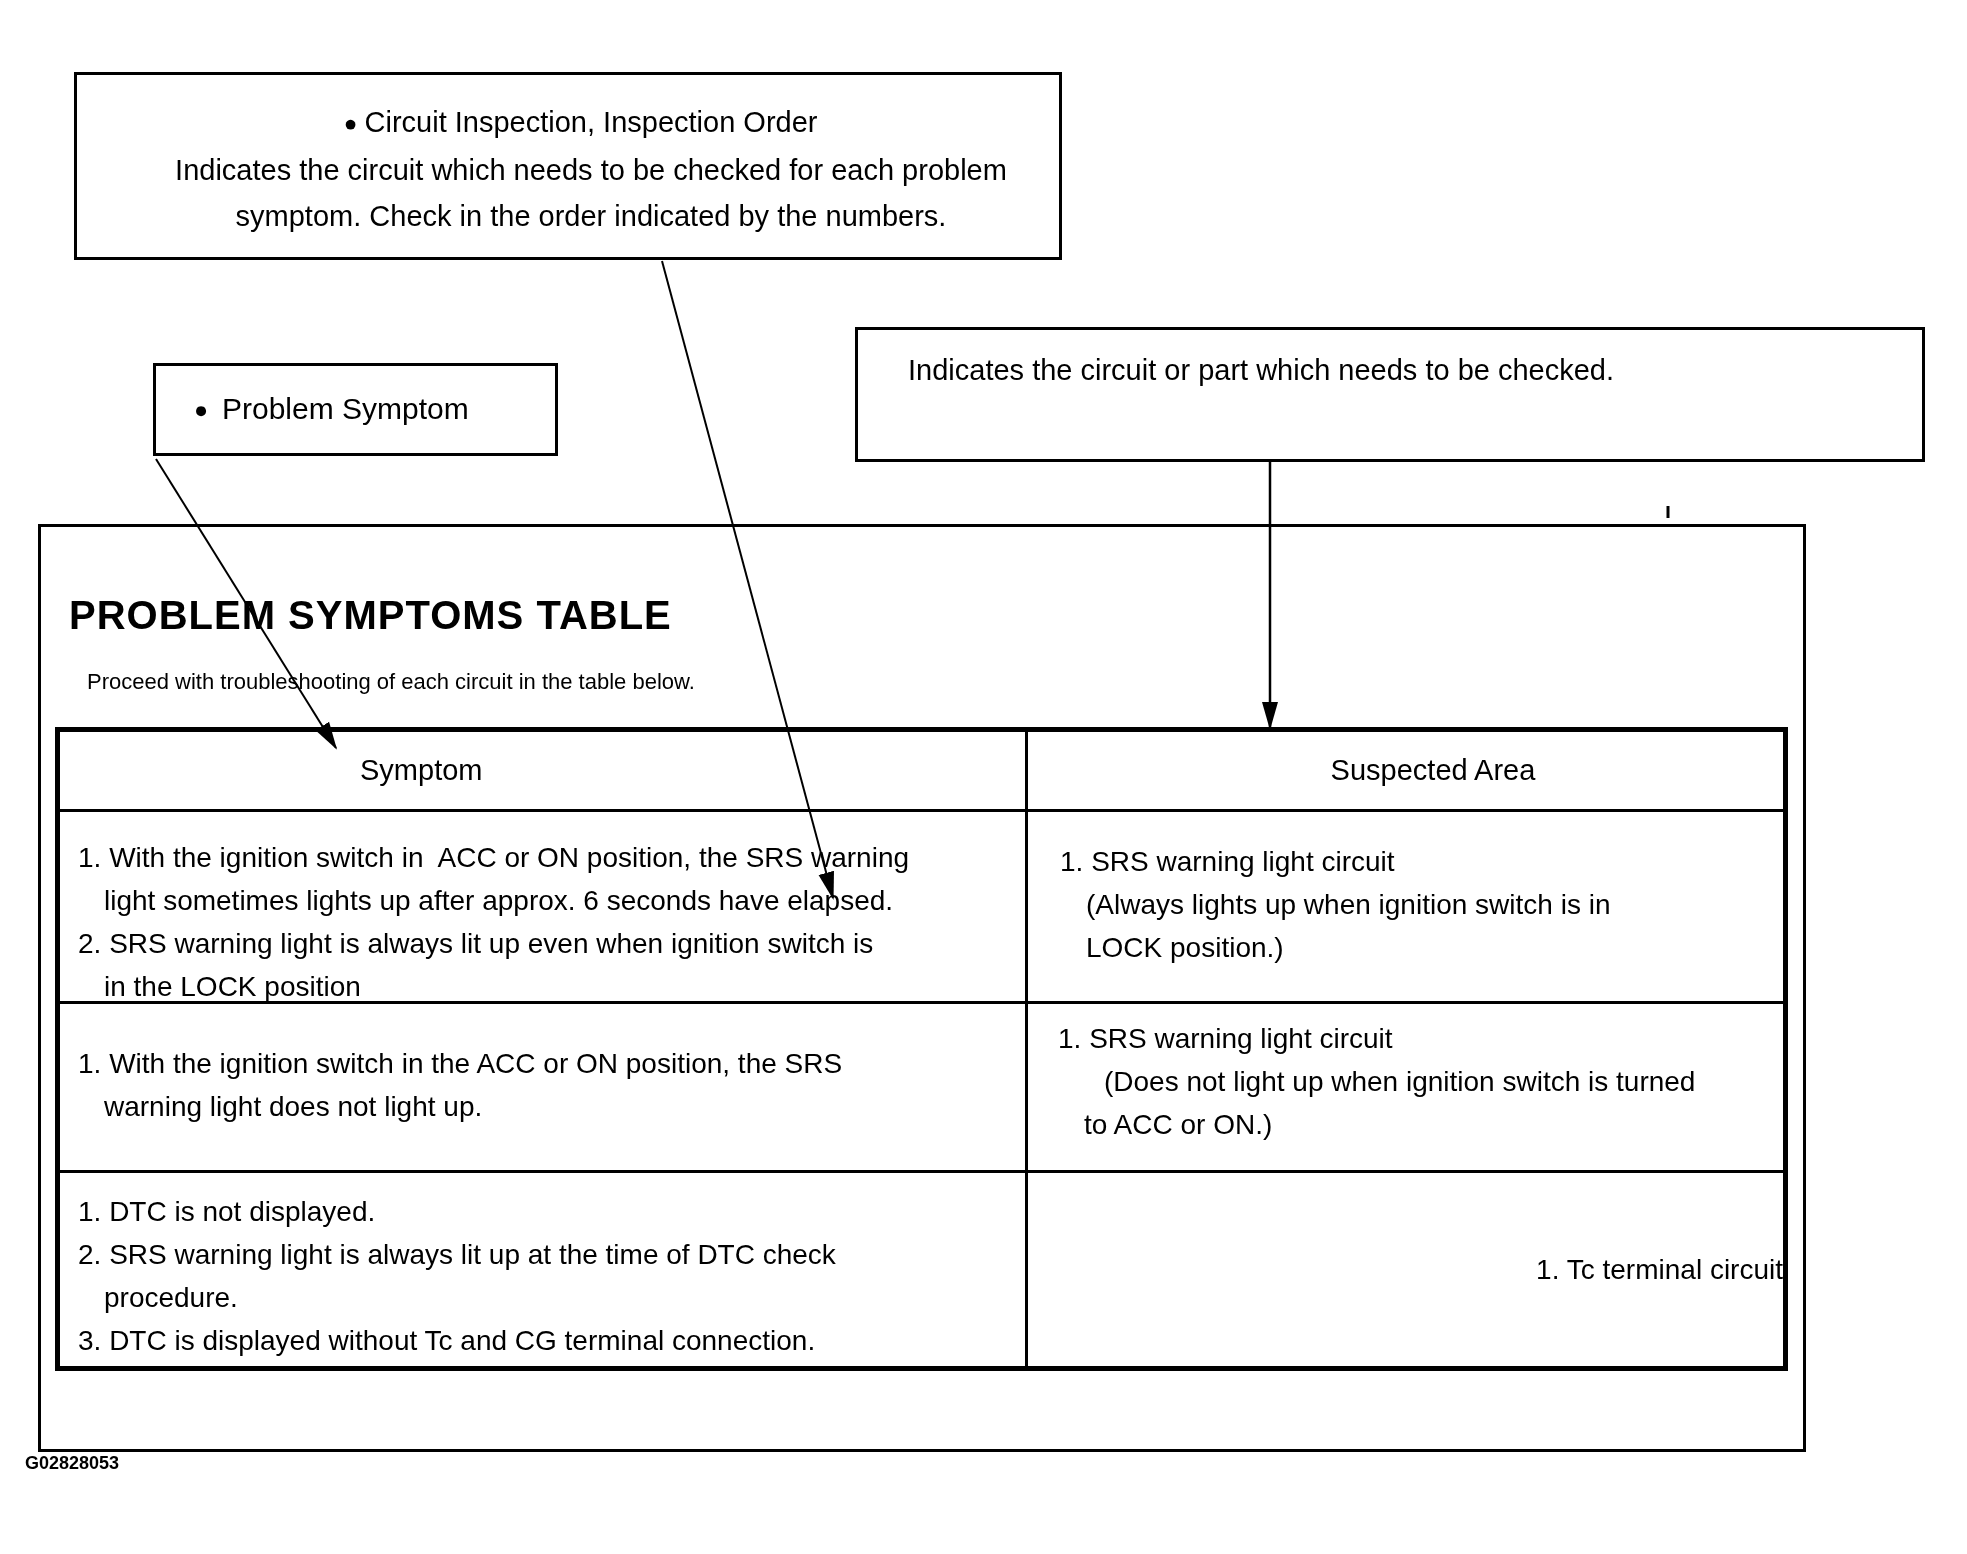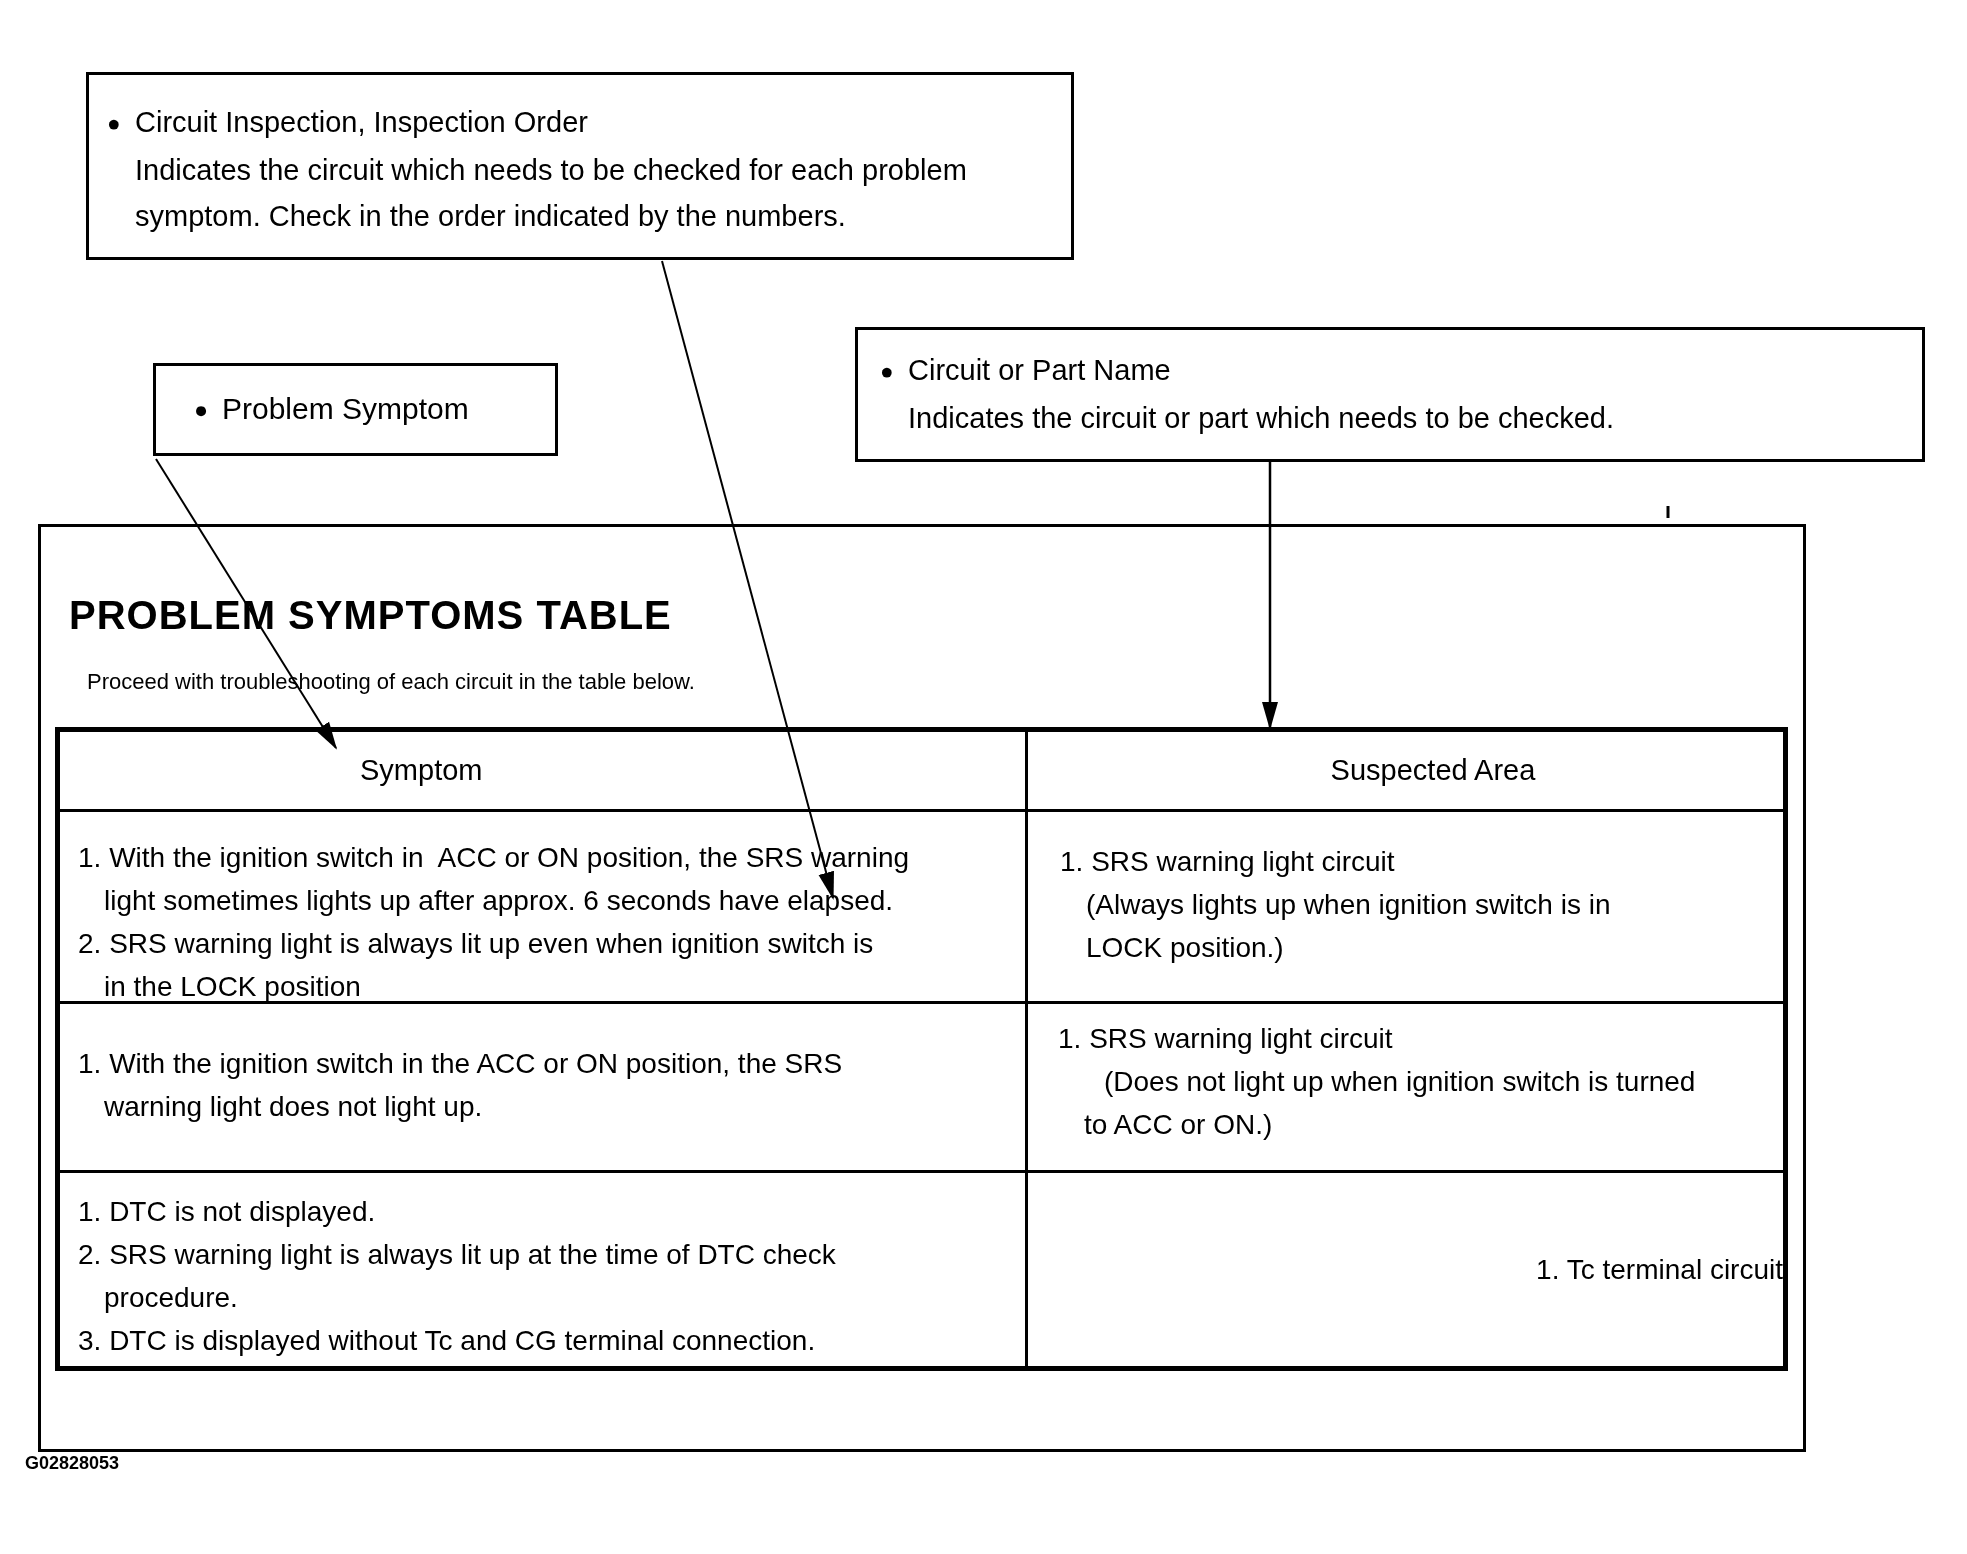--- a/index.html
+++ b/index.html
@@ -21,21 +21,21 @@
   }
   .callout .body { padding-left:46px; }
   .bullet {
     display:inline-block;
     width:28px; margin-left:-28px;
     font-size:0.78em;
     vertical-align:1px;
   }
   .line { white-space:pre; }
 
-  #box-inspection { left:86px; top:72px; width:988px; height:188px; padding-top:24px; }
+  #box-inspection { left:74px; top:72px; width:988px; height:188px; padding-top:24px;text-align:center; }
   #box-problem-symptom {
     left:153px; top:363px; width:405px; height:93px;
     display:flex; align-items:center;
     padding-left:66px; font-size:30px;
   }
   #box-circuit-part { left:855px; top:327px; width:1070px; height:135px; padding-top:17px; line-height:47px; }
   #box-circuit-part .body { padding-left:50px; }
 
   #main-box {
     position:absolute;
@@ -97,21 +97,20 @@
     <div class="line">symptom. Check in the order indicated by the numbers.</div>
   </div>
 </div>
 
 <div class="callout" id="box-problem-symptom">
   <div class="line"><span class="bullet">●</span><span>Problem Symptom</span></div>
 </div>
 
 <div class="callout" id="box-circuit-part">
   <div class="body">
-    <div class="line"><span class="bullet">●</span><span>Circuit or Part Name</span></div>
     <div class="line">Indicates the circuit or part which needs to be checked.</div>
   </div>
 </div>
 
 <div id="main-box">
   <div id="page-title">PROBLEM SYMPTOMS TABLE</div>
   <div id="page-subtitle">Proceed with troubleshooting of each circuit in the table below.</div>
 
   <div id="symptoms-table">
 

